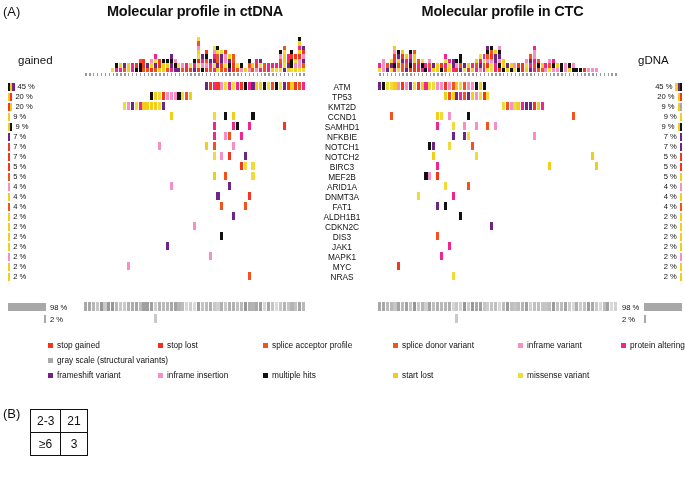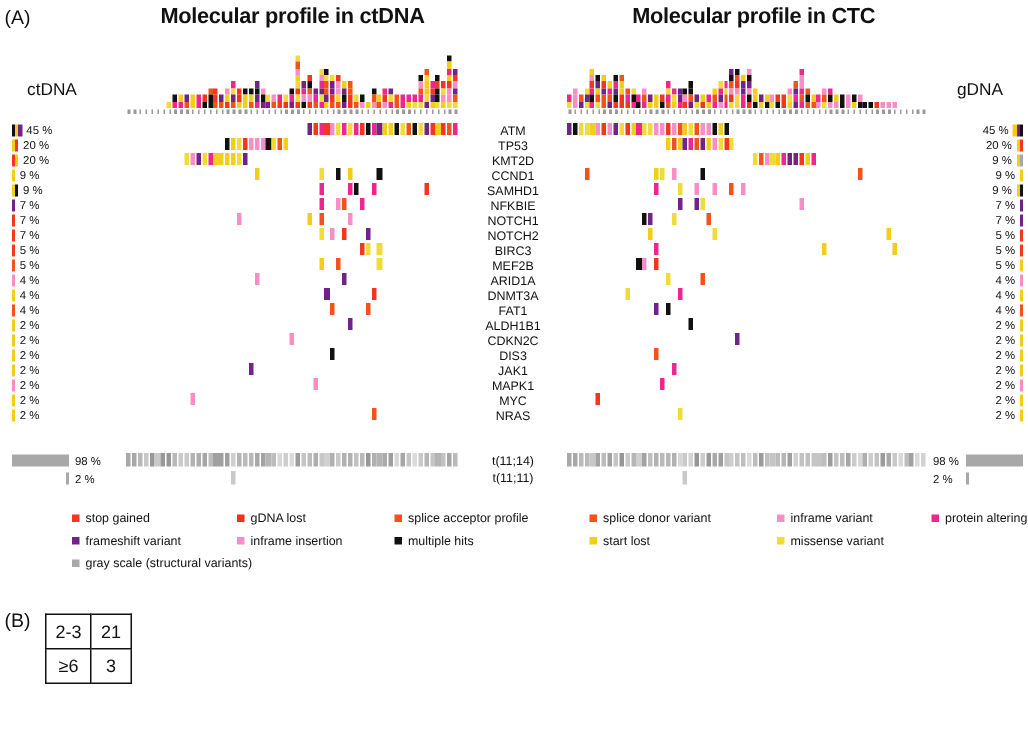--- a/index.html
+++ b/index.html
@@ -123,21 +123,21 @@
 <body>
 
 <div class="fig">
 
   <div class="panel-letter" id="letter-a">(A)</div>
   <div class="panel-letter" id="letter-b">(B)</div>
 
   <div class="panel-title" id="title-ctc">Molecular profile in CTC</div>
   <div class="panel-title" id="title-ctdna">Molecular profile in ctDNA</div>
 
-  <div class="side-label" id="label-cfdna">ctDNA</div>
+  <div class="side-label" id="label-cfdna">gained</div>
   <div class="side-label" id="label-gdna">gDNA</div>
 
   <div class="barchart" id="bars-ctdna">
       <div class="bar" style="left: 27.2632px; width: 2.99474px;">
         <span style="height: 4.4px; background: rgb(240, 219, 58);"></span>
       </div>
       <div class="bar" style="left: 31.1579px; width: 2.99474px;">
         <span style="height: 4.4px; background: rgb(240, 38, 143);"></span>
         <span style="height: 4.4px; background: rgb(17, 17, 17);"></span>
       </div>
@@ -1413,50 +1413,52 @@
       <div class="svcell" style="left: 212.903px; top: 0px; width: 3.07097px; background: rgb(169, 169, 169);"></div>
       <div class="svcell" style="left: 216.774px; top: 0px; width: 3.07097px; background: rgb(201, 201, 201);"></div>
       <div class="svcell" style="left: 220.645px; top: 0px; width: 3.07097px; background: rgb(216, 216, 216);"></div>
       <div class="svcell" style="left: 224.516px; top: 0px; width: 3.07097px; background: rgb(189, 189, 189);"></div>
       <div class="svcell" style="left: 228.387px; top: 0px; width: 3.07097px; background: rgb(161, 161, 161);"></div>
       <div class="svcell" style="left: 232.258px; top: 0px; width: 3.07097px; background: rgb(218, 218, 218);"></div>
       <div class="svcell" style="left: 236.129px; top: 0px; width: 3.07097px; background: rgb(210, 210, 210);"></div>
       <div class="svcell" style="left: 77.4194px; top: 12px; width: 3.07097px; background: rgb(201, 201, 201);"></div>
     </div>
 
-  <div id="sv-names">
-    <div class="sv-name">t(11;14)</div>
-    <div class="sv-name">t(11;11)</div>
-  </div>
 
   <div id="legend">
       <div class="leg-row">
         <div class="leg-item" style="left: 0px;">
           <span class="leg-sw" style="background: rgb(244, 54, 31);"></span>
           <span class="leg-txt">stop gained</span>
         </div>
         <div class="leg-item" style="left: 110px;">
           <span class="leg-sw" style="background: rgb(242, 48, 27);"></span>
-          <span class="leg-txt">gDNA lost</span>
+          <span class="leg-txt">stop lost</span>
         </div>
         <div class="leg-item" style="left: 215px;">
           <span class="leg-sw" style="background: rgb(244, 82, 28);"></span>
           <span class="leg-txt">splice acceptor profile</span>
         </div>
         <div class="leg-item" style="left: 345px;">
           <span class="leg-sw" style="background: rgb(244, 82, 28);"></span>
           <span class="leg-txt">splice donor variant</span>
         </div>
         <div class="leg-item" style="left: 470px;">
           <span class="leg-sw" style="background: rgb(247, 143, 198);"></span>
           <span class="leg-txt">inframe variant</span>
         </div>
         <div class="leg-item" style="left: 573px;">
           <span class="leg-sw" style="background: rgb(240, 38, 143);"></span>
           <span class="leg-txt">protein altering variant</span>
+        </div>
+      </div>
+      <div class="leg-row">
+        <div class="leg-item" style="left: 0px;">
+          <span class="leg-sw" style="background: rgb(168, 168, 168);"></span>
+          <span class="leg-txt">gray scale (structural variants)</span>
         </div>
       </div>
       <div class="leg-row">
         <div class="leg-item" style="left: 0px;">
           <span class="leg-sw" style="background: rgb(110, 37, 133);"></span>
           <span class="leg-txt">frameshift variant</span>
         </div>
         <div class="leg-item" style="left: 110px;">
           <span class="leg-sw" style="background: rgb(247, 143, 198);"></span>
           <span class="leg-txt">inframe insertion</span>
@@ -1467,26 +1469,20 @@
         </div>
         <div class="leg-item" style="left: 345px;">
           <span class="leg-sw" style="background: rgb(242, 206, 27);"></span>
           <span class="leg-txt">start lost</span>
         </div>
         <div class="leg-item" style="left: 470px;">
           <span class="leg-sw" style="background: rgb(240, 219, 58);"></span>
           <span class="leg-txt">missense variant</span>
         </div>
       </div>
-      <div class="leg-row">
-        <div class="leg-item" style="left: 0px;">
-          <span class="leg-sw" style="background: rgb(168, 168, 168);"></span>
-          <span class="leg-txt">gray scale (structural variants)</span>
-        </div>
-      </div>
     </div>
 
   <table id="table-b">
     <tbody>
       <tr>
         <td class="val">2-3</td>
         <td class="val">21</td>
       </tr>
       <tr>
         <td class="val">≥6</td>

